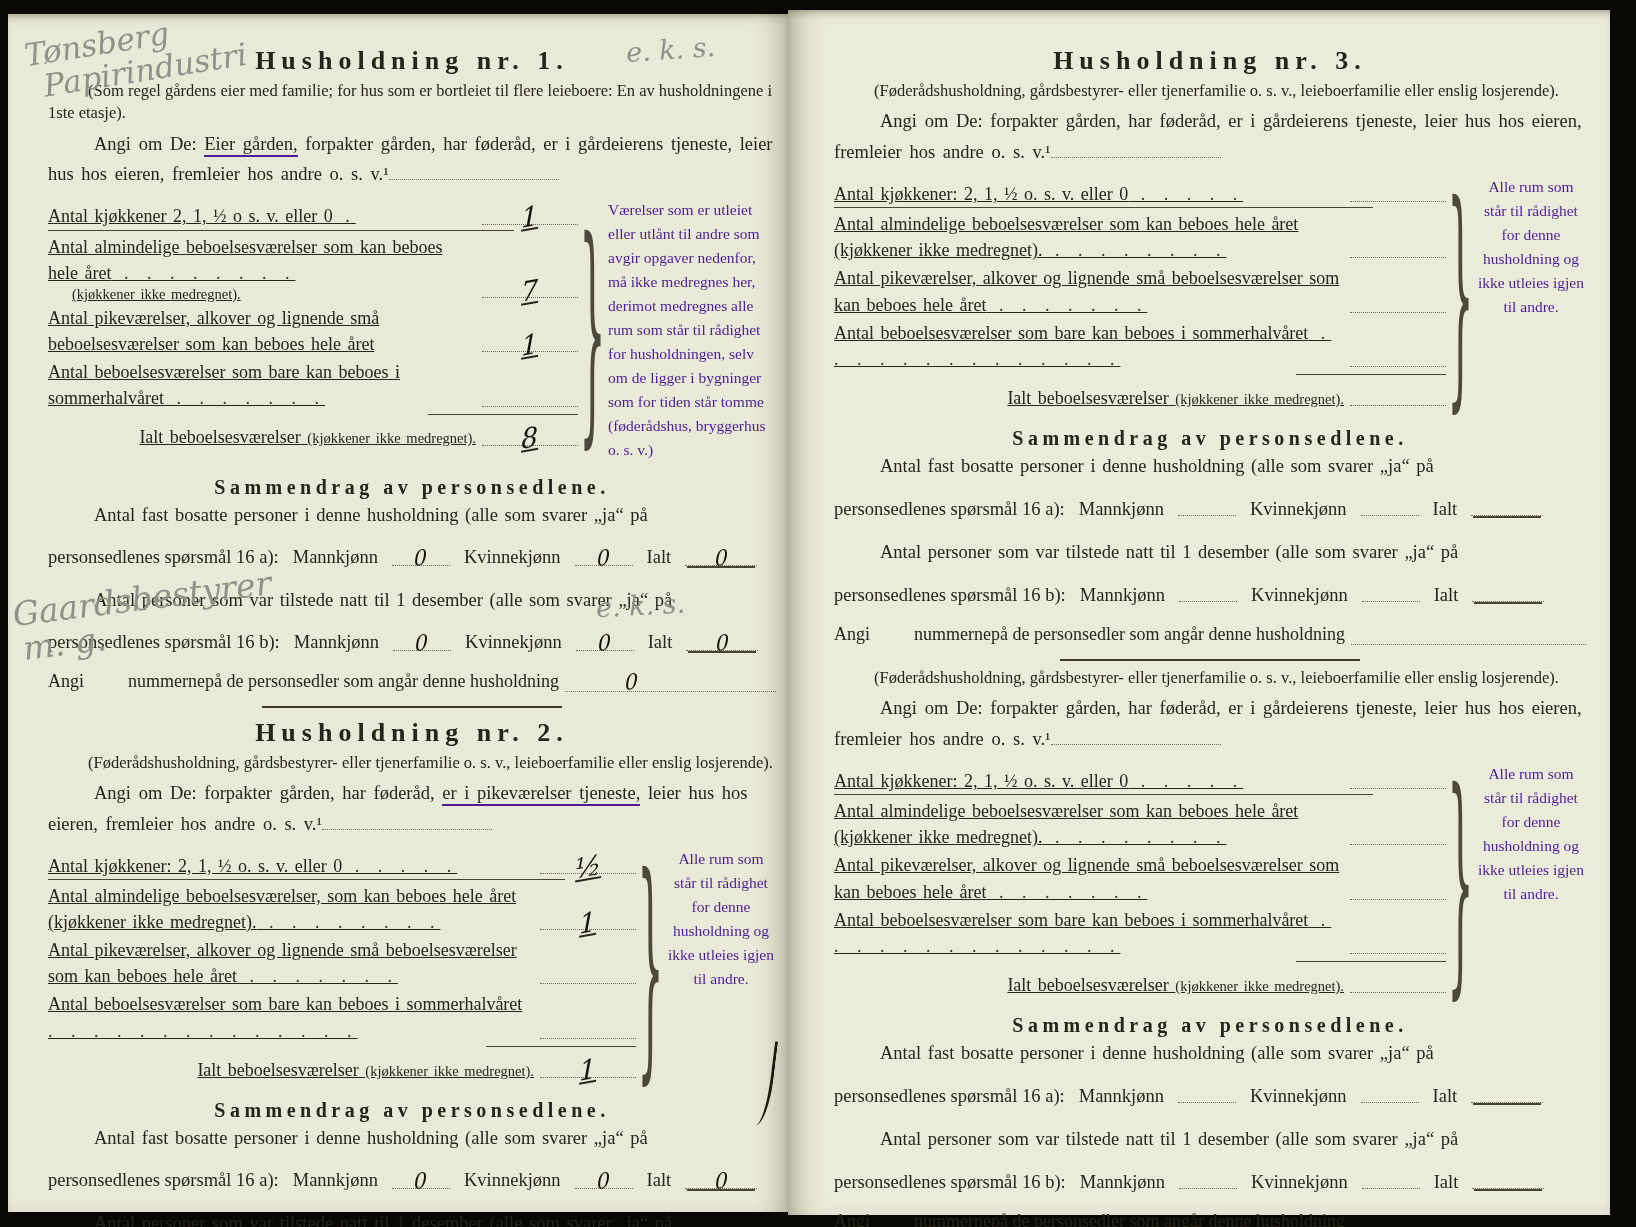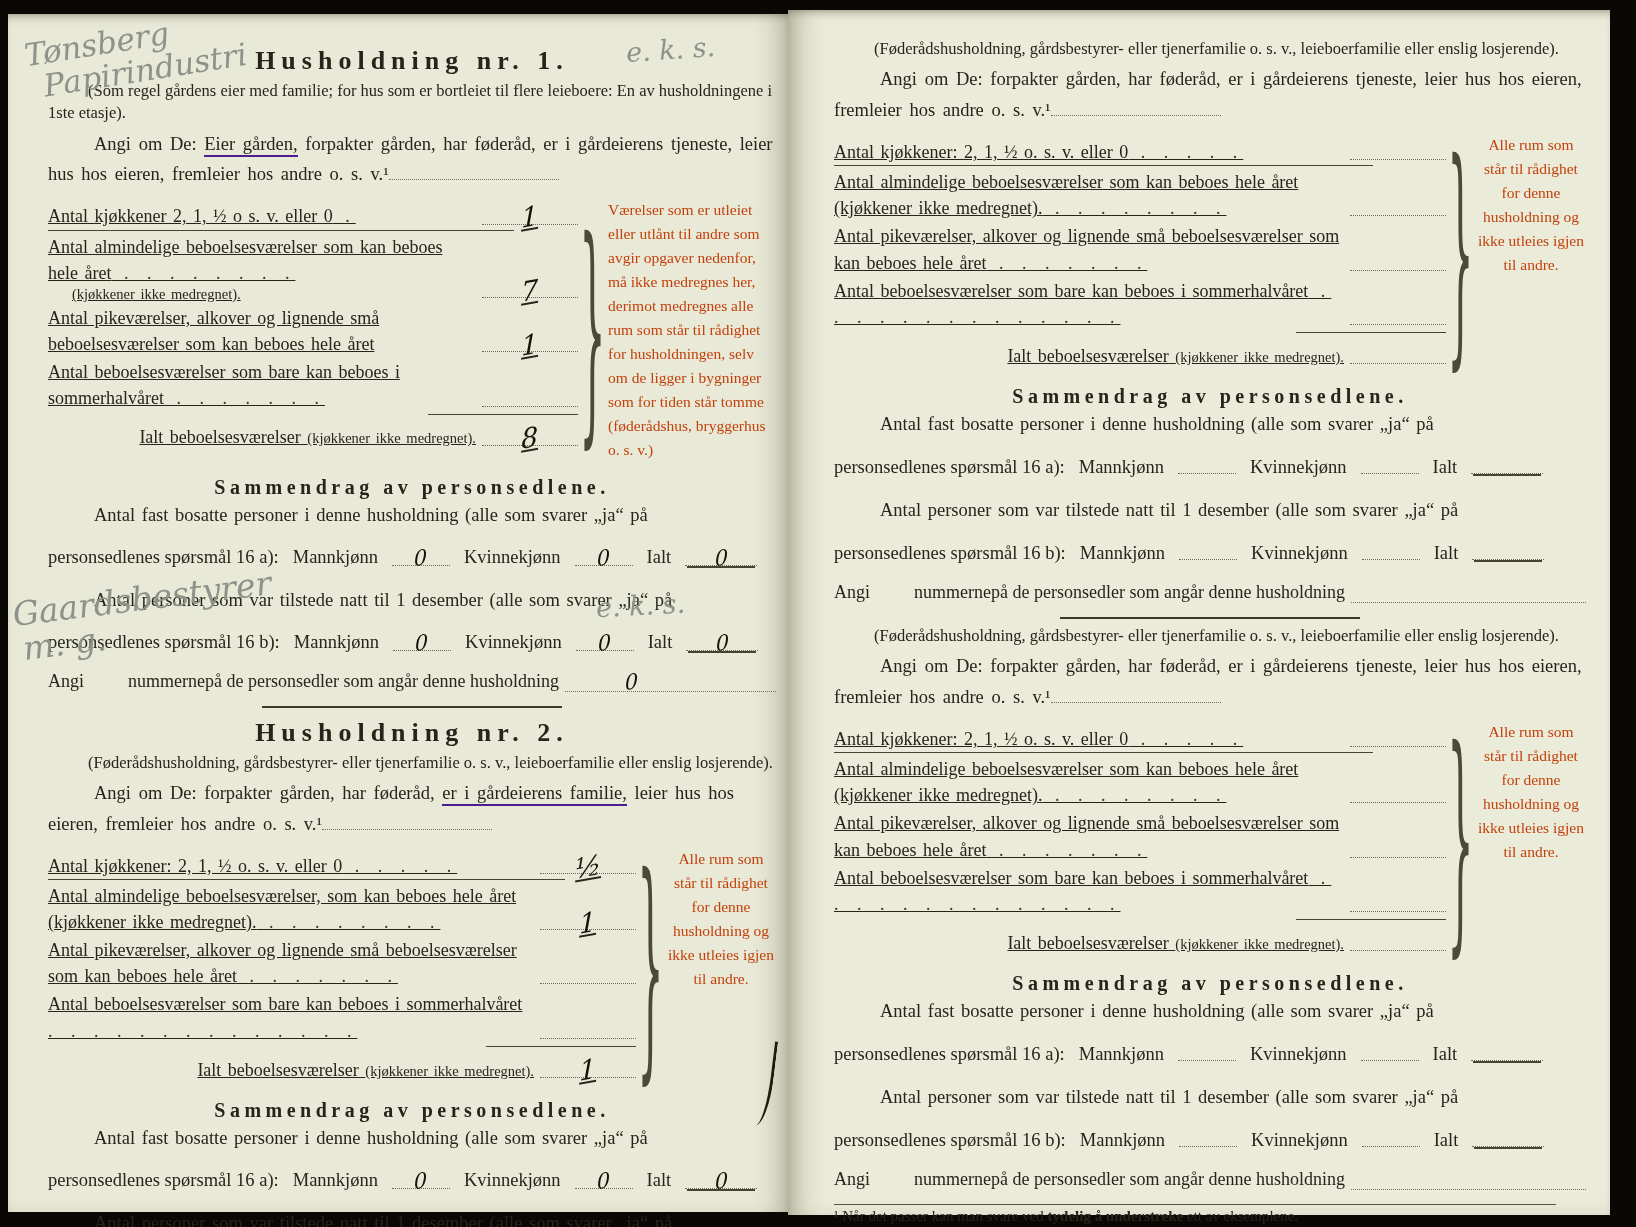--- a/index.html
+++ b/index.html
@@ -27,21 +27,21 @@
   .hand{font-family:"DejaVu Serif", serif;font-style:italic;color:#161308;display:inline-block;
     transform:rotate(-10deg) skewX(-10deg);font-size:27px;line-height:.8;position:relative;top:4px;}
   .hand-sm{font-size:21px;top:2px;}
   .rule-under{border-bottom:1.5px solid #45442f;width:88%;margin:-2px 0 3px;}
   .sumbar{border-bottom:1.5px solid #45442f;width:150px;margin:2px 0 2px auto;}
   .total-row{margin-top:4px;}
   .total-row .flabel{text-align:right;padding-left:60px;}
   .bracecol{width:30px;flex:none;display:flex;align-items:center;justify-content:center;overflow:visible;}
   .brace{font-family:"DejaVu Serif", serif;font-size:52px;color:#4a493a;font-weight:200;
     transform:scaleY(4.6) scaleX(.8);line-height:1;}
-  .notecol{flex:none;font-size:15.5px;line-height:1.55;color:#c2410c;padding-top:2px;}
+  .notecol{flex:none;font-size:15.5px;line-height:1.55;color:#4c1d95;padding-top:2px;}
   .note-wide{width:168px;}
   .note-narrow{width:110px;text-align:center;}
   .sam-title{text-align:center;font-weight:bold;font-size:20px;letter-spacing:4.5px;margin:14px 0 2px;}
   .sline{font-size:18.5px;line-height:1.6;margin:2px 0;word-spacing:2px;}
   .indent{text-indent:46px;}
   .slotline{display:flex;align-items:baseline;font-size:18.5px;line-height:1.7;margin:12px 0;gap:14px;flex-wrap:nowrap;}
   .slot{display:inline-flex;justify-content:center;align-items:flex-end;min-width:58px;
     border-bottom:1px dotted #6b6a58;height:22px;}
   .slot-ialt{min-width:72px;box-shadow:0 4px 0 -2px #45442f;}
   .nmline{display:flex;align-items:baseline;font-size:18px;margin:6px 0 2px;}
@@ -161,21 +161,21 @@
       <span> på de personsedler som angår denne husholdning</span>
       <span class="nslot"><span class="hand hand-sm">0</span></span>
     </div>
   </section>
 
   <div class="hh-divider"></div>
 
   <section>
     <h2 class="hh-title">Husholdning nr. 2.</h2>
     <p class="subtitle">(Føderådshusholdning, gårdsbestyrer- eller tjenerfamilie o. s. v., leieboerfamilie eller enslig losjerende).</p>
-    <p class="angi"><span>Angi om De:  forpakter gården, har føderåd, </span><span class="ink-underline">er i gårdeierens familie,</span><span> leier hus hos eieren, fremleier hos andre o. s. v.¹</span><span class="dotfill"></span></p>
+    <p class="angi"><span>Angi om De:  forpakter gården, har føderåd, </span><span class="ink-underline">er i pikeværelser tjeneste,</span><span> leier hus hos eieren, fremleier hos andre o. s. v.¹</span><span class="dotfill"></span></p>
 
     <div class="fields-wrap">
       <div class="fields">
         <div class="frow">
           <div class="flabel"><span>Antal kjøkkener: 2, 1, ½ o. s. v. eller 0</span><span class="pdots"> . . . . .</span></div>
           <div class="fslot">
               <span class="hand">½</span>
             </div>
         </div>
         <div class="rule-under"></div>
@@ -250,20 +250,21 @@
       <span> på de personsedler som angår denne husholdning</span>
       <span class="nslot"><span class="hand hand-sm">1</span></span>
     </div>
   </section>
 
 </div>
 
 <div class="page" id="page-right">
 
   <section>
+    <h2 class="hh-title">Husholdning nr. 3.</h2>
     <p class="subtitle">(Føderådshusholdning, gårdsbestyrer- eller tjenerfamilie o. s. v., leieboerfamilie eller enslig losjerende).</p>
     <p class="angi"><span>Angi om De:  forpakter gården, har føderåd, er i gårdeierens tjeneste, leier hus hos eieren, fremleier hos andre o. s. v.¹</span><span class="ink-underline"></span><span></span><span class="dotfill"></span></p>
 
     <div class="fields-wrap">
       <div class="fields">
         <div class="frow">
           <div class="flabel"><span>Antal kjøkkener: 2, 1, ½ o. s. v. eller 0</span><span class="pdots"> . . . . .</span></div>
           <div class="fslot">
               <span class="hand"></span>
             </div>

